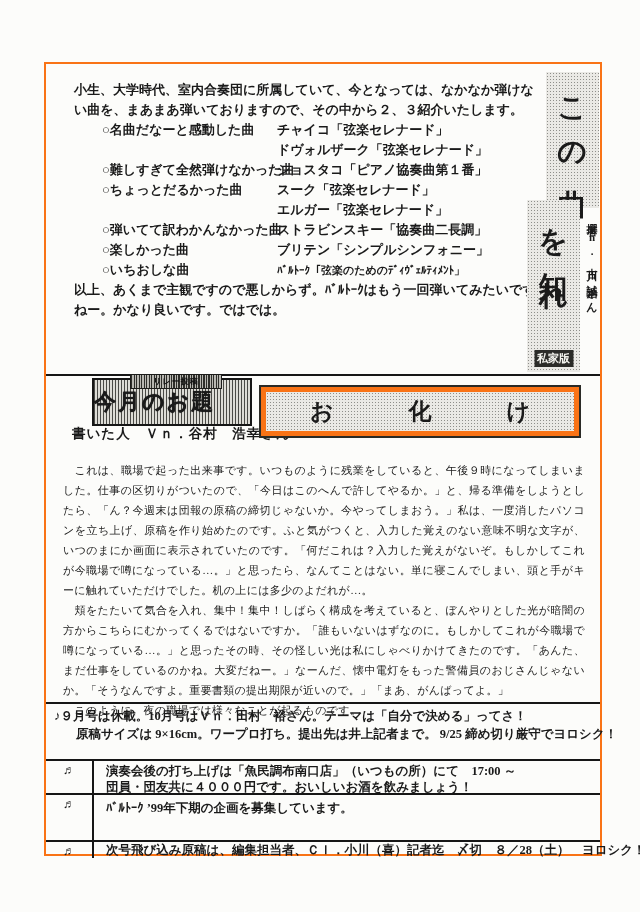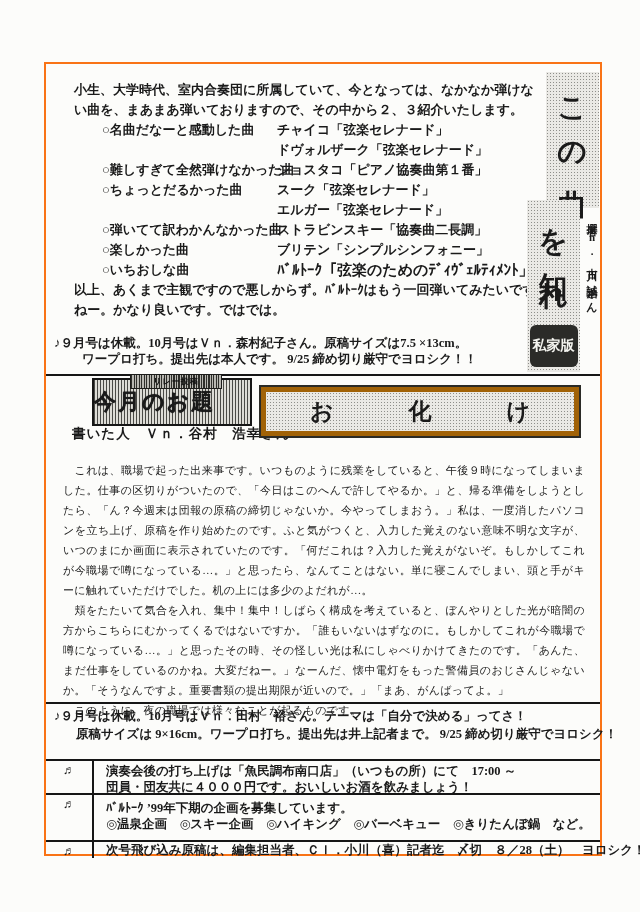--- a/index.html
+++ b/index.html
@@ -22,51 +22,51 @@
   }
   .vstripe{
     background:repeating-linear-gradient(90deg,#4a4a46 0 1px,#dddcd6 1px 3px);
   }
   
   .music-text{position:absolute;left:28px;top:16px;width:460px;
     font-size:13px;line-height:20px;font-weight:600;white-space:nowrap;}
   .m-row{display:flex;padding-left:28px;}
   .m-left{width:175px;flex:none;}
   .m-right{flex:1;}
-  .small-kana{font-size:15px;}
+  .small-kana{font-size:11px;}
   .sidebar-top{position:absolute;left:500px;top:8px;width:53px;height:136px;
     display:flex;align-items:flex-start;justify-content:center;}
   .sidebar-bottom{position:absolute;left:481px;top:136px;width:53px;height:172px;
     display:flex;align-items:flex-start;justify-content:center;}
   .v-title{writing-mode:vertical-rl;text-orientation:upright;
     font-size:29px;font-weight:700;letter-spacing:11px;margin-top:6px;}
   .edition-badge{position:absolute;bottom:5px;left:50%;transform:translateX(-50%);
-    background:#2b2b28;color:#f4f4ef;font-size:14px;font-weight:700;
-    padding:12px 3px;white-space:nowrap;border-radius:6px;}
+    background:#2b2b28;color:#f4f4ef;font-size:11px;font-weight:700;
+    padding:1px 3px;white-space:nowrap;}
   .sidebar-author{position:absolute;left:538px;top:150px;height:210px;
     writing-mode:vertical-rl;text-orientation:upright;
     font-size:11px;font-weight:600;letter-spacing:2px;}
   .music-note{position:absolute;left:8px;top:271px;
     font-size:12.5px;line-height:16px;font-weight:700;white-space:nowrap;}
   .music-note .ind{padding-left:28px;}
   .note-glyph{font-size:13px;}
   .divider{position:absolute;left:0;right:0;border-top:2px solid #161616;}
   
   .theme-tab{position:absolute;left:84px;top:310px;width:90px;height:13px;z-index:3;
     background:repeating-linear-gradient(90deg,#2e2e2a 0 1px,#b9b8b2 1px 2.5px);
     border:1px solid #1c1c1a;display:flex;align-items:center;justify-content:center;
     font-size:8px;font-weight:700;color:#111;letter-spacing:1px;white-space:nowrap;}
   .theme-box{position:absolute;left:46px;top:314px;width:156px;height:44px;z-index:2;
     border:2px solid #161616;display:flex;align-items:center;justify-content:flex-start;}
   .theme-box span{font-size:22px;font-weight:700;letter-spacing:2px;
     text-shadow:0 0 1px #000;}
   .writer-line{position:absolute;left:26px;top:361px;
     font-size:13.5px;font-weight:700;letter-spacing:1px;white-space:nowrap;}
   .ghost-box{position:absolute;left:213px;top:321px;width:322px;height:53px;
-    border:2px solid #2a2a26;background:#a16207;padding:5px;box-sizing:border-box;}
+    border:2px solid #2a2a26;background:#f97316;padding:5px;box-sizing:border-box;}
   .ghost-strip{width:100%;height:100%;display:flex;align-items:center;justify-content:center;}
   .ghost-strip span{font-size:23px;font-weight:700;letter-spacing:26px;
     padding-left:26px;white-space:nowrap;}
   
   .story{position:absolute;left:17px;top:396px;width:522px;
     font-size:11px;line-height:20px;font-weight:500;text-align:justify;
     letter-spacing:0.3px;}
   .story p{margin:0;}
   
   .next-note{position:absolute;left:8px;top:643px;
@@ -131,24 +131,20 @@
 
   <div class="sidebar-top halftone">
     <span class="v-title">この曲</span>
   </div>
   <div class="sidebar-bottom halftone">
     <span class="v-title">を知れ</span>
     <span class="edition-badge">私家版</span>
   </div>
   <div class="sidebar-author">撰者Ｖn.古川　誠治さん</div>
 
-  <div class="music-note">
-    <div><span class="note-glyph">♪</span><span>９月号は休載。10月号はＶｎ．森村紀子さん。原稿サイズは7.5 ×13cm。</span></div>
-    <div class="ind">ワープロ打ち。提出先は本人です。 9/25 締め切り厳守でヨロシク！！</div>
-  </div>
 
   <div class="divider" style="top:310px;"></div>
 
   <div class="theme-tab">リレー投稿</div>
   <div class="theme-box vstripe">
     <span>今月のお題</span>
   </div>
   <div class="writer-line">書いた人　Ｖｎ．谷村　浩幸さん</div>
   <div class="ghost-box">
     <div class="ghost-strip halftone">
@@ -173,21 +169,20 @@
     <div class="a-icon">♬</div>
     <div class="a-body">
       <div>演奏会後の打ち上げは「魚民調布南口店」（いつもの所）にて　17:00 ～</div>
       <div>団員・団友共に４０００円です。おいしいお酒を飲みましょう！</div>
     </div>
   </div>
   <div class="ann-row r2">
     <div class="a-icon">♬</div>
     <div class="a-body">
       <div>ﾊﾞﾙﾄｰｸ ’99年下期の企画を募集しています。</div>
-      <div>◎温泉企画　◎スキー企画　◎ハイキング　◎バーベキュー　◎きりたんぼ鍋　など。</div>
     </div>
   </div>
   <div class="ann-row r3">
     <div class="a-icon">♬</div>
     <div class="a-body">
       <div>次号飛び込み原稿は、編集担当者、Ｃｌ．小川（喜）記者迄　〆切　８／28（土）　ヨロシク！</div>
     </div>
   </div>
 
 </div>

